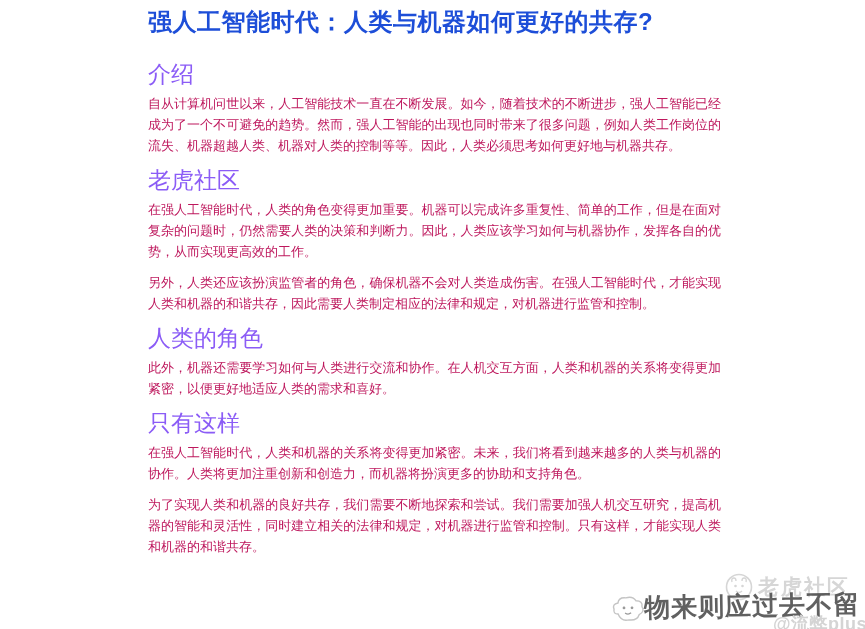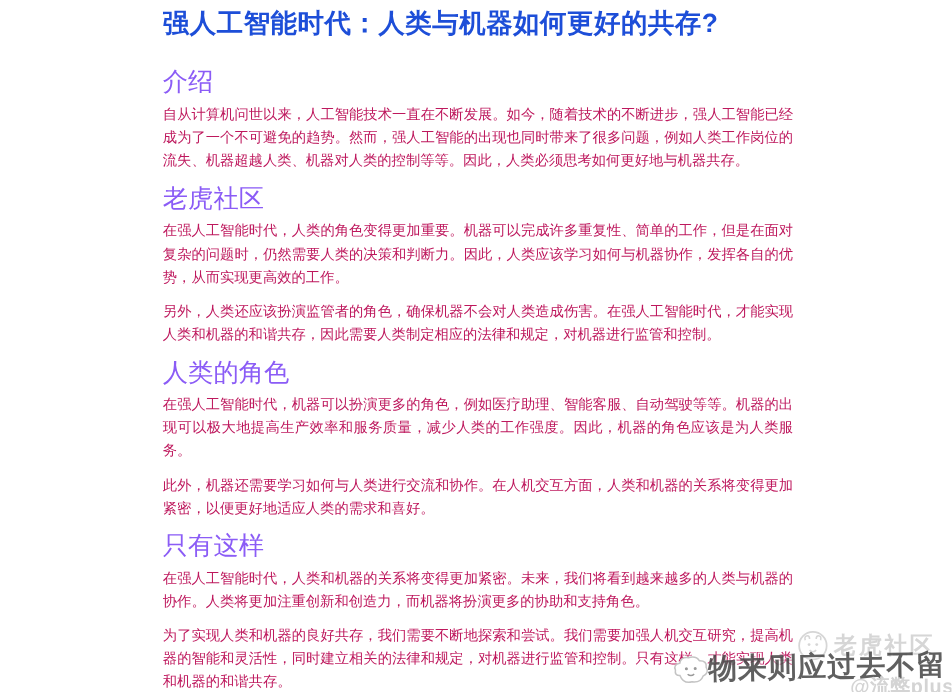--- a/index.html
+++ b/index.html
@@ -90,21 +90,20 @@
   </section>
 
   <section>
     <h2>老虎社区</h2>
     <p>在强人工智能时代，人类的角色变得更加重要。机器可以完成许多重复性、简单的工作，但是在面对复杂的问题时，仍然需要人类的决策和判断力。因此，人类应该学习如何与机器协作，发挥各自的优势，从而实现更高效的工作。</p>
     <p>另外，人类还应该扮演监管者的角色，确保机器不会对人类造成伤害。在强人工智能时代，才能实现人类和机器的和谐共存，因此需要人类制定相应的法律和规定，对机器进行监管和控制。</p>
   </section>
 
   <section>
     <h2>人类的角色</h2>
-    <p>在强人工智能时代，机器可以扮演更多的角色，例如医疗助理、智能客服、自动驾驶等等。机器的出现可以极大地提高生产效率和服务质量，减少人类的工作强度。因此，机器的角色应该是为人类服务。</p>
     <p>此外，机器还需要学习如何与人类进行交流和协作。在人机交互方面，人类和机器的关系将变得更加紧密，以便更好地适应人类的需求和喜好。</p>
   </section>
 
   <section>
     <h2>只有这样</h2>
     <p>在强人工智能时代，人类和机器的关系将变得更加紧密。未来，我们将看到越来越多的人类与机器的协作。人类将更加注重创新和创造力，而机器将扮演更多的协助和支持角色。</p>
     <p>为了实现人类和机器的良好共存，我们需要不断地探索和尝试。我们需要加强人机交互研究，提高机器的智能和灵活性，同时建立相关的法律和规定，对机器进行监管和控制。只有这样，才能实现人类和机器的和谐共存。</p>
   </section>
 </main>
 

